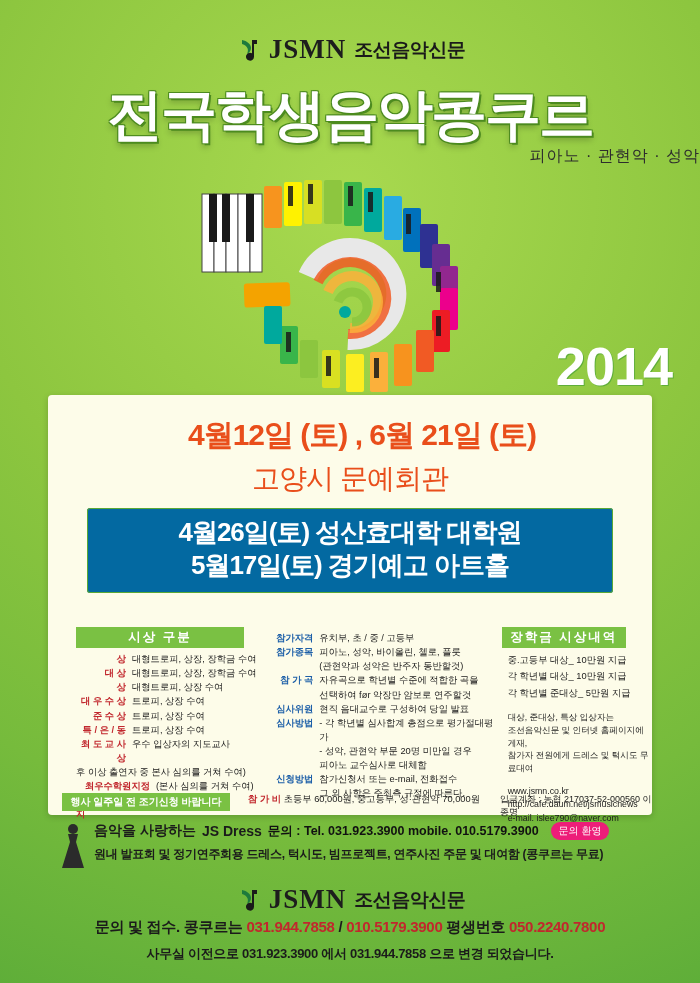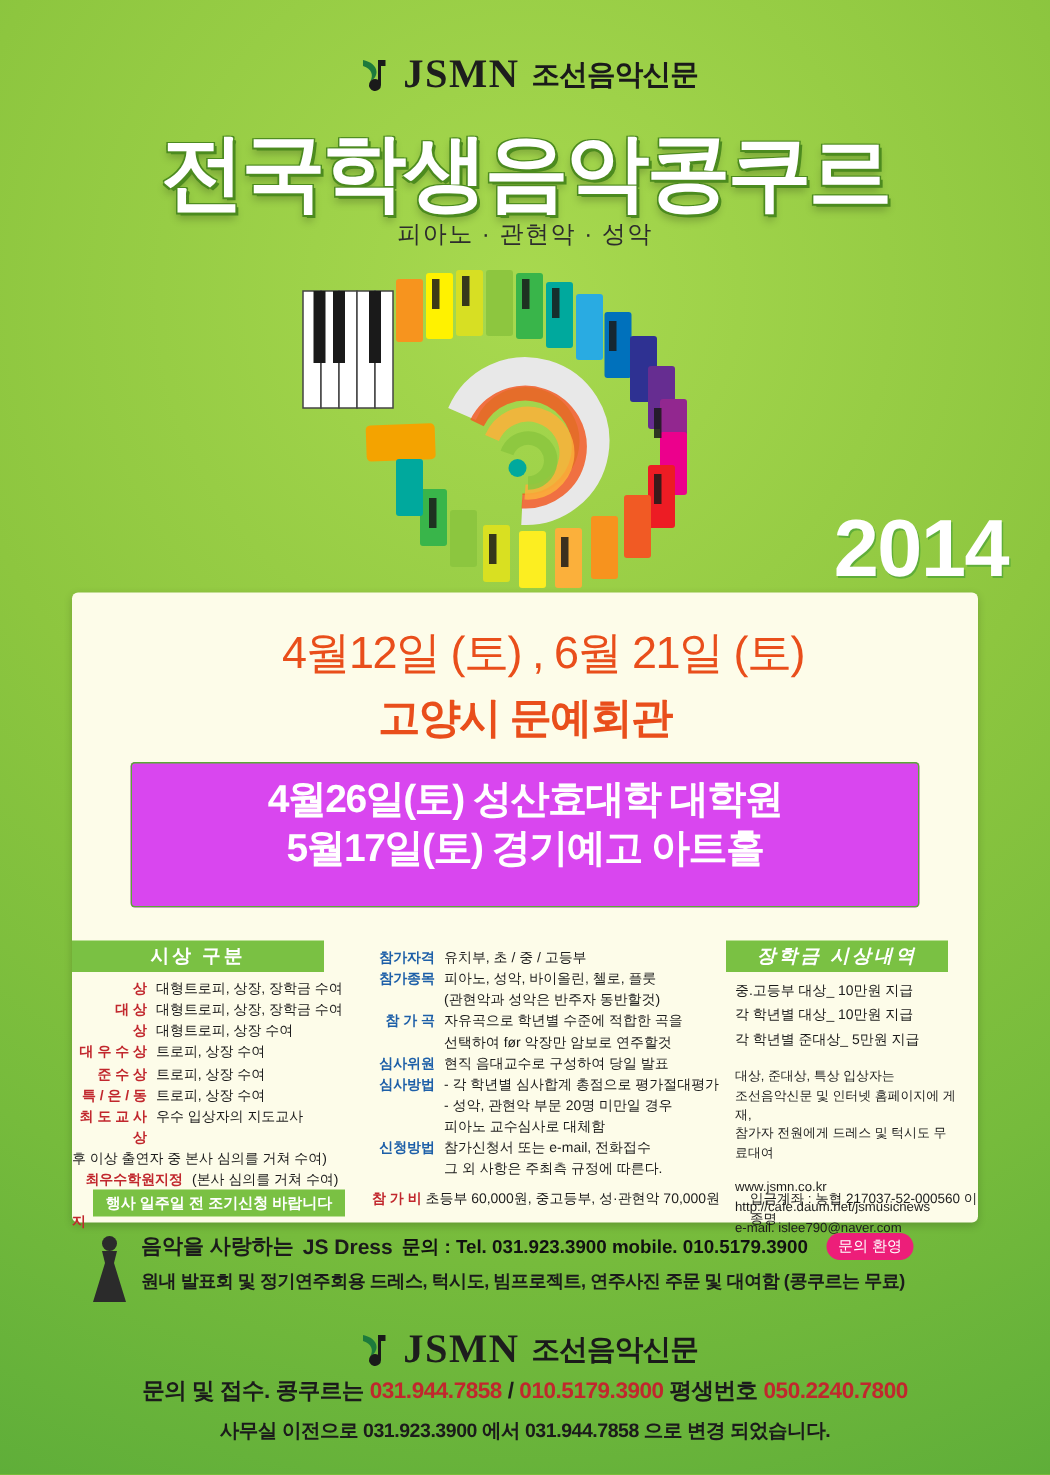--- a/index.html
+++ b/index.html
@@ -35,21 +35,21 @@
   
   .maintitle{
     position:absolute;top:78px;left:0;right:0;text-align:center;
     font-size:56px;font-weight:bold;color:#ffffff;letter-spacing:-2px;
     text-shadow:
       2px 2px 0 #4c8b1f, -1px -1px 0 #4c8b1f, 1px -1px 0 #4c8b1f,
       -1px 1px 0 #4c8b1f, 0 4px 6px rgba(0,0,0,.25);
     font-family:Liberation Mono, monospace;
   }
   .subtitle{
-    position:absolute;top:146px;left:0;right:0;text-align:center;
+    position:absolute;top:146px;left:0;right:0;text-align:right;
     font-size:16px;color:#2d2d2d;letter-spacing:1px;
   }
   
   .art{
     position:absolute;top:180px;left:0;right:0;height:215px;
   }
   .spiral{
     position:absolute;left:50%;top:0;transform:translateX(-50%);
   }
   .year{
@@ -61,48 +61,48 @@
   
   .panel{
     position:absolute;left:48px;top:395px;width:604px;height:420px;
     background:#fdfce9;border-radius:4px;
     box-shadow:0 2px 6px rgba(0,0,0,.18);
   }
   .dates{
     padding:20px 0 0 0;text-align:center;
   }
   .dates .l1{
-    font-size:30px;font-weight:normal;color:#e94e1b;letter-spacing:-1px;padding-left:24px;
+    font-size:30px;font-weight:bold;color:#e94e1b;letter-spacing:-1px;padding-left:24px;
   }
   .dates .l2{
-    font-size:28px;font-weight:bold;color:#e94e1b;margin-top:4px;letter-spacing:-1px;
+    font-size:28px;font-weight:normal;color:#e94e1b;margin-top:4px;letter-spacing:-1px;
   }
   .greenbox{
-    margin:10px auto 0;width:526px;background:#d946ef;border-radius:3px;
-    padding:8px 0 22px;text-align:center;
+    margin:10px auto 0;width:526px;background:#0369a1;border-radius:3px;
+    padding:8px 0 10px;text-align:center;
     box-shadow:inset 0 0 0 1px #5aa836;
   }
   .greenbox div{
     font-size:26px;font-weight:bold;color:#ffffff;letter-spacing:-1px;line-height:1.28;
   }
   
   .cols{
     position:absolute;top:232px;left:0;width:604px;display:flex;
   }
   .col{position:relative;}
-  .c1{width:196px;padding-left:0;}
+  .c1{width:196px;padding-left:28px;}
   .c2{width:240px;}
   .c3{width:154px;}
   .colhead{
     background:#7ac143;color:#ffffff;font-size:12.5px;font-weight:bold;
     text-align:center;padding:2px 0;letter-spacing:2px;
   }
   .c1 .colhead{width:168px;}
   .c2 .colhead{width:226px;}
-  .c3 .colhead{width:148px;font-style:italic;}
+  .c3 .colhead{width:124px;}
   .rows{margin-top:4px;font-size:9.3px;color:#1b1b1b;line-height:1.52;}
   .row{display:flex;}
   .rlabel{width:50px;text-align:right;padding-right:6px;font-weight:bold;color:#c1272d;flex:none;}
   .rval{flex:1;}
   .c2 .rlabel{width:46px;color:#1d5fa8;}
   .c2 .rval{color:#1b1b1b;}
   .c3 .rows{padding-left:6px;line-height:1.75;}
   .c3 .note{margin-top:10px;font-size:8.6px;line-height:1.5;color:#222;}
   .c3 .web{margin-top:10px;font-size:8.8px;line-height:1.5;color:#1b1b1b;}
   .earlybar{

